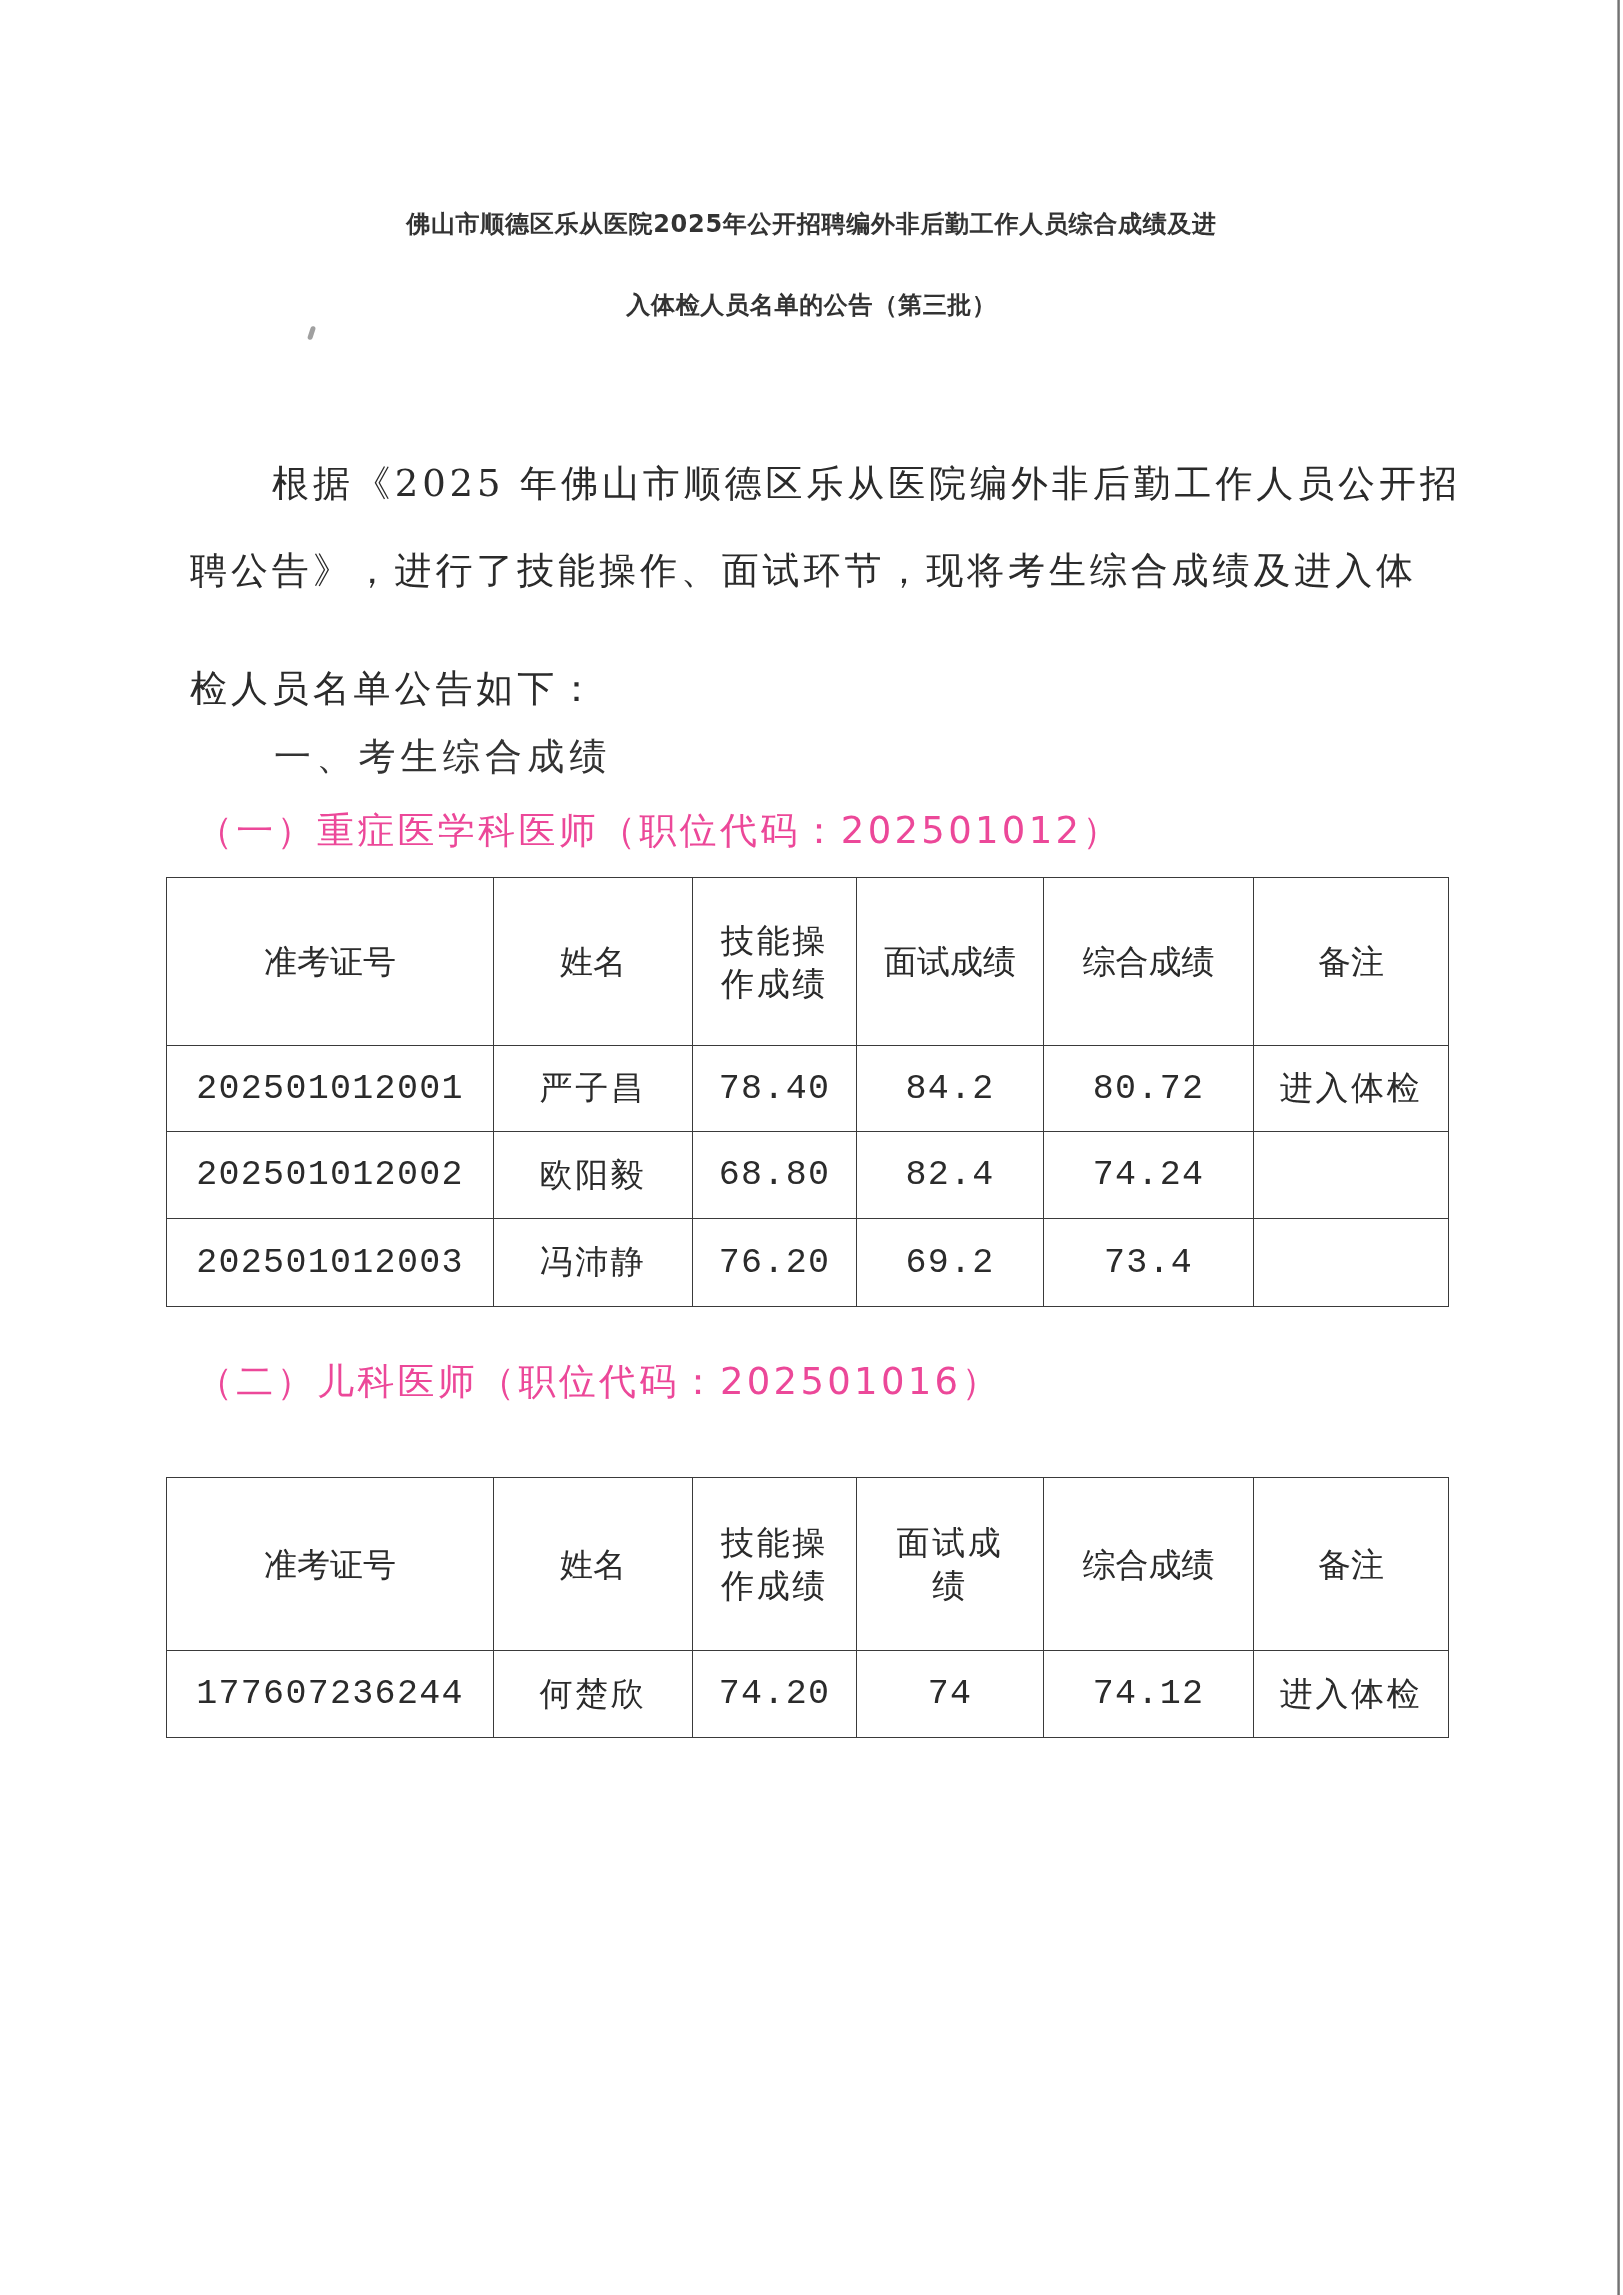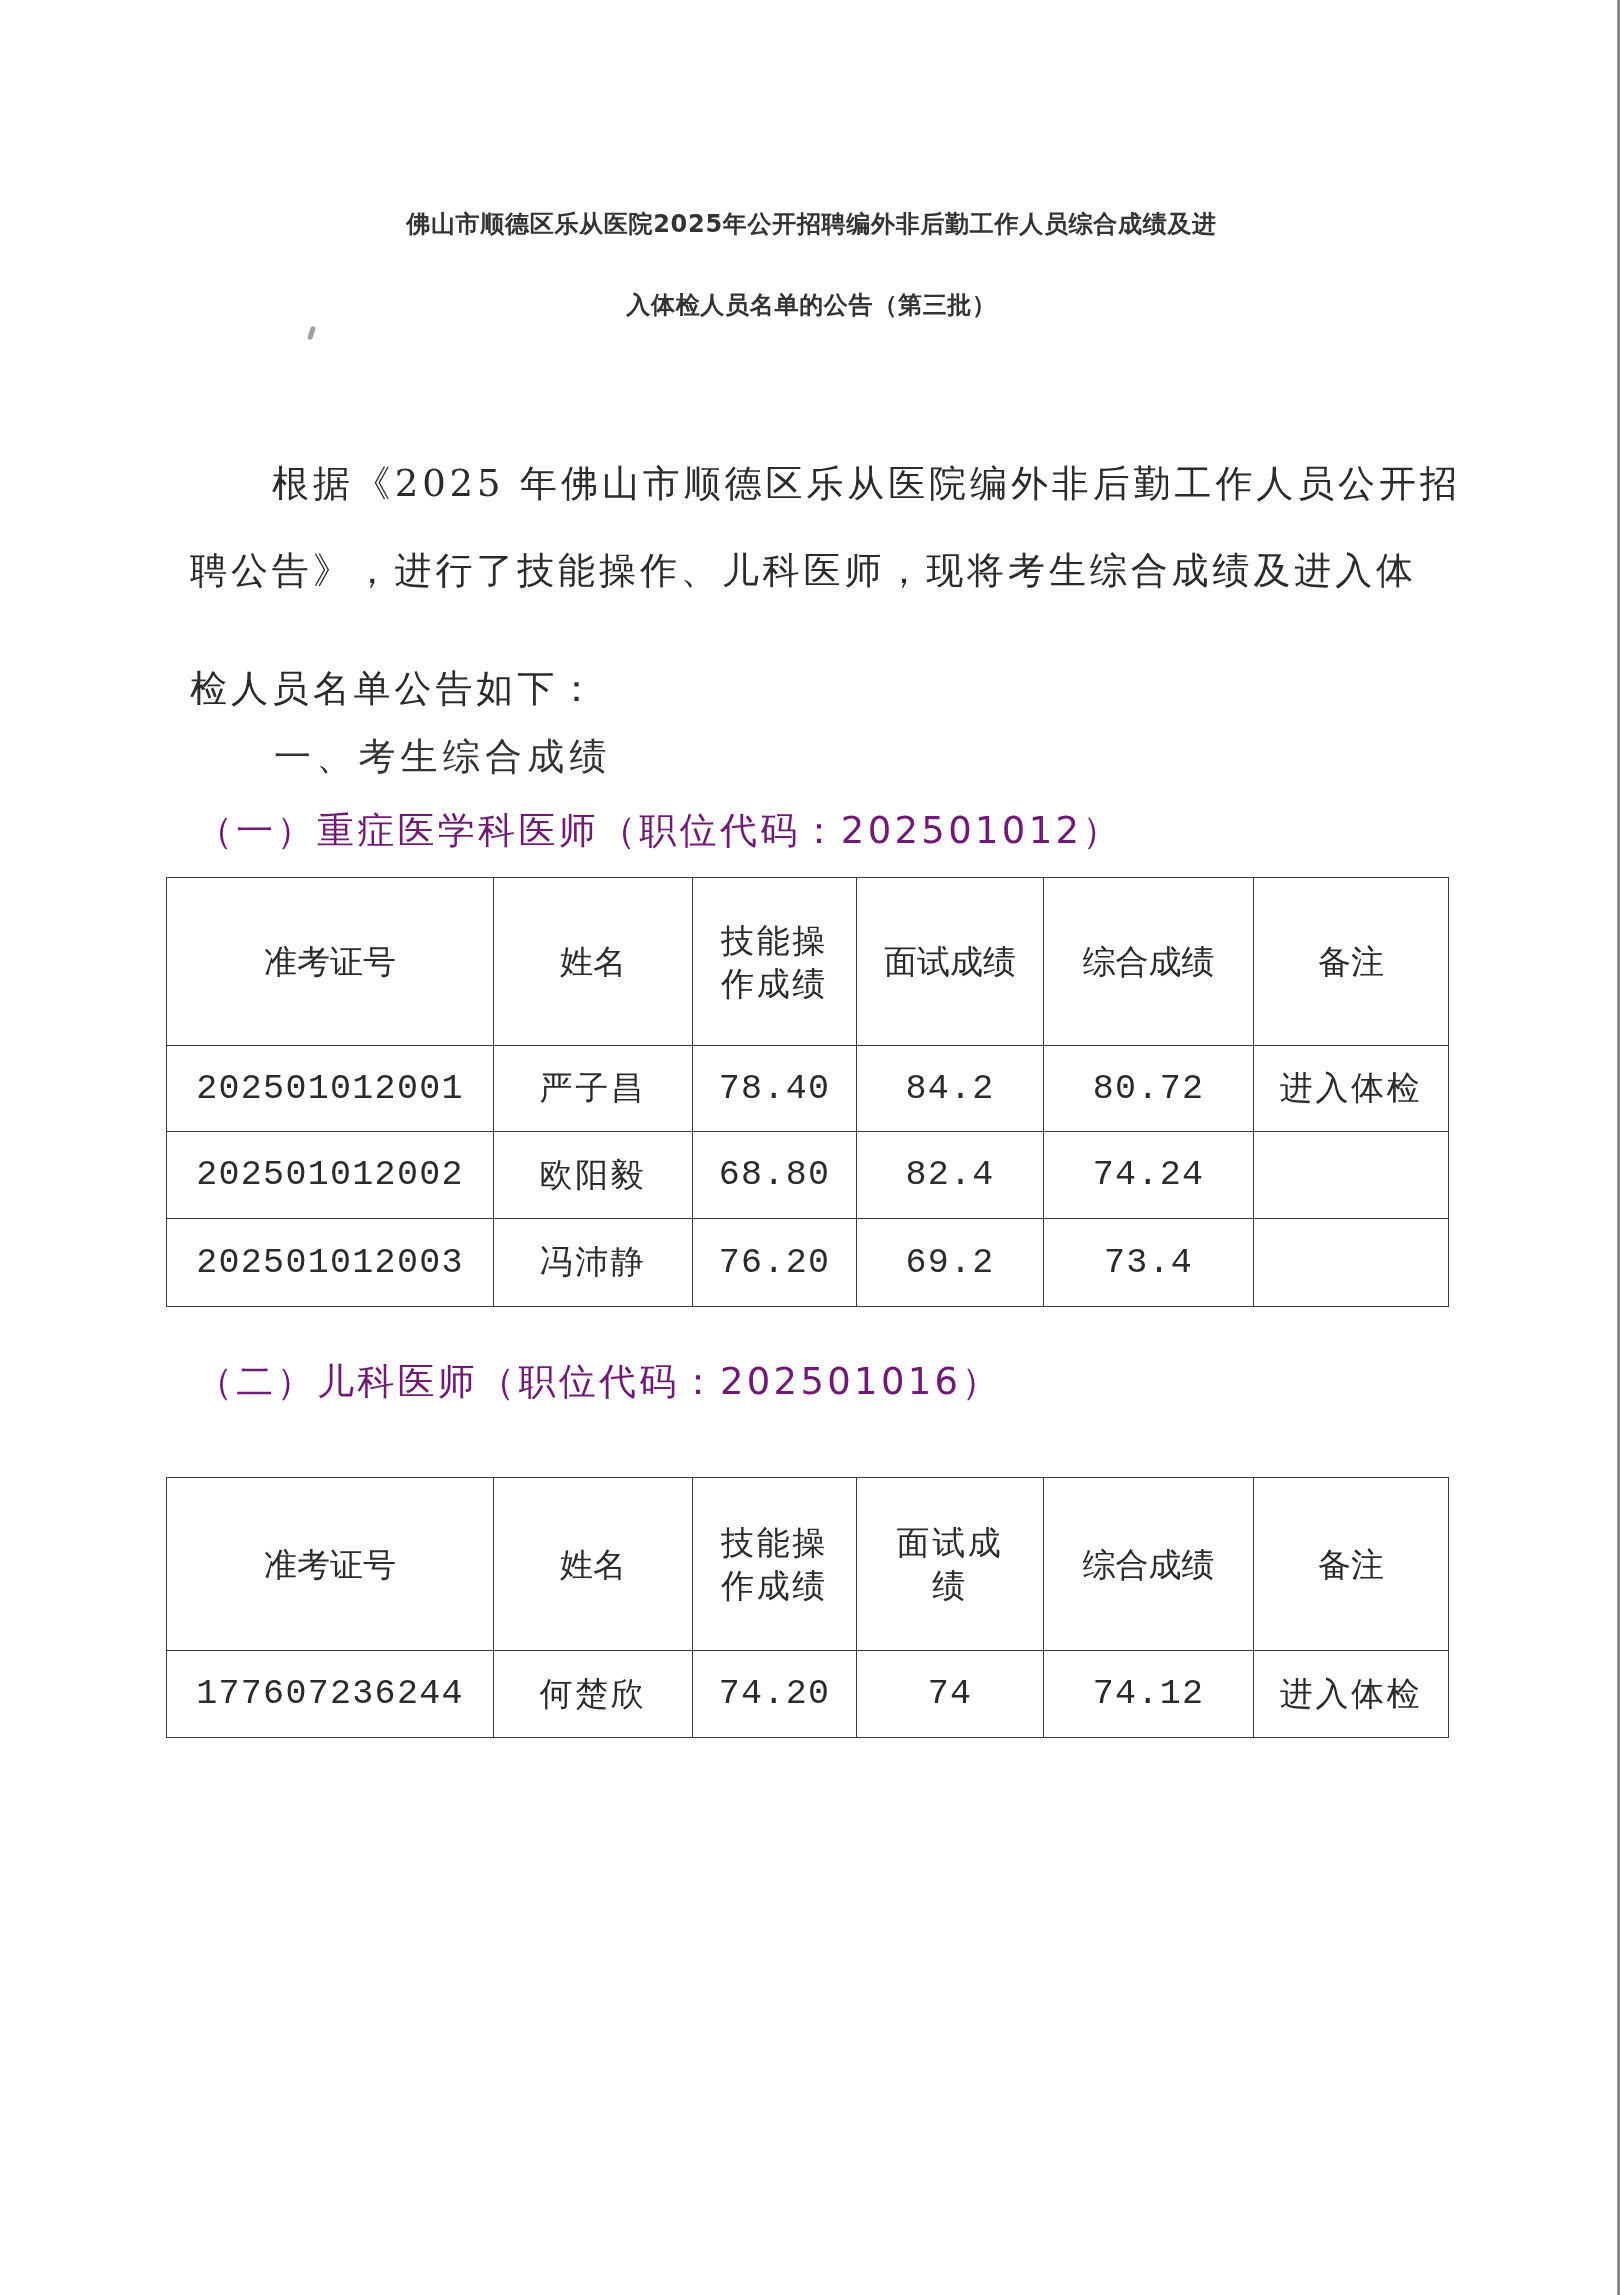--- a/index.html
+++ b/index.html
@@ -32,21 +32,21 @@
     white-space: nowrap;
   }
   .h1 {
     position: absolute; left: 274px; top: 732px;
     font-family: "DejaVu Sans", "Liberation Sans", sans-serif;
     font-size: 37px; letter-spacing: 5.2px; color: #333; white-space: nowrap;
   }
   .h2 {
     position: absolute; left: 196px;
     font-family: "DejaVu Sans", "Liberation Sans", sans-serif;
-    font-size: 37px; letter-spacing: 3.3px; color: #701a75; white-space: nowrap;
+    font-size: 37px; letter-spacing: 3.3px; color: #ec4899; white-space: nowrap;
   }
   table.scores {
     position: absolute; left: 166px; width: 1282px;
     border-collapse: collapse; table-layout: fixed;
   }
   table.scores td, table.scores th {
     border: 1.3px solid #3a3a3a;
     text-align: center; vertical-align: middle;
     font-weight: normal; color: #2b2b2b;
     font-family: "DejaVu Serif", "Liberation Serif", serif;
@@ -60,21 +60,21 @@
 </head>
 <body>
 
 <div class="scan-edge"></div>
 <div class="speck"></div>
 
 <div class="title l1">佛山市顺德区乐从医院2025年公开招聘编外非后勤工作人员综合成绩及进</div>
 <div class="title l2">入体检人员名单的公告（第三批）</div>
 
 <div class="para-line" style="left:272px; top:459px;">根据《2025 年佛山市顺德区乐从医院编外非后勤工作人员公开招</div>
-<div class="para-line" style="left:190px; top:546px;">聘公告》，进行了技能操作、儿科医师，现将考生综合成绩及进入体</div>
+<div class="para-line" style="left:190px; top:546px;">聘公告》，进行了技能操作、面试环节，现将考生综合成绩及进入体</div>
 <div class="para-line" style="left:190px; top:664px;">检人员名单公告如下：</div>
 
 <div class="h1">一、考生综合成绩</div>
 
 <div class="h2" style="top:806px;">（一）重症医学科医师（职位代码：202501012）</div>
 
 <table class="scores" style="top:877px;">
   <colgroup>
     <col style="width:327px">
       <col style="width:199px">

